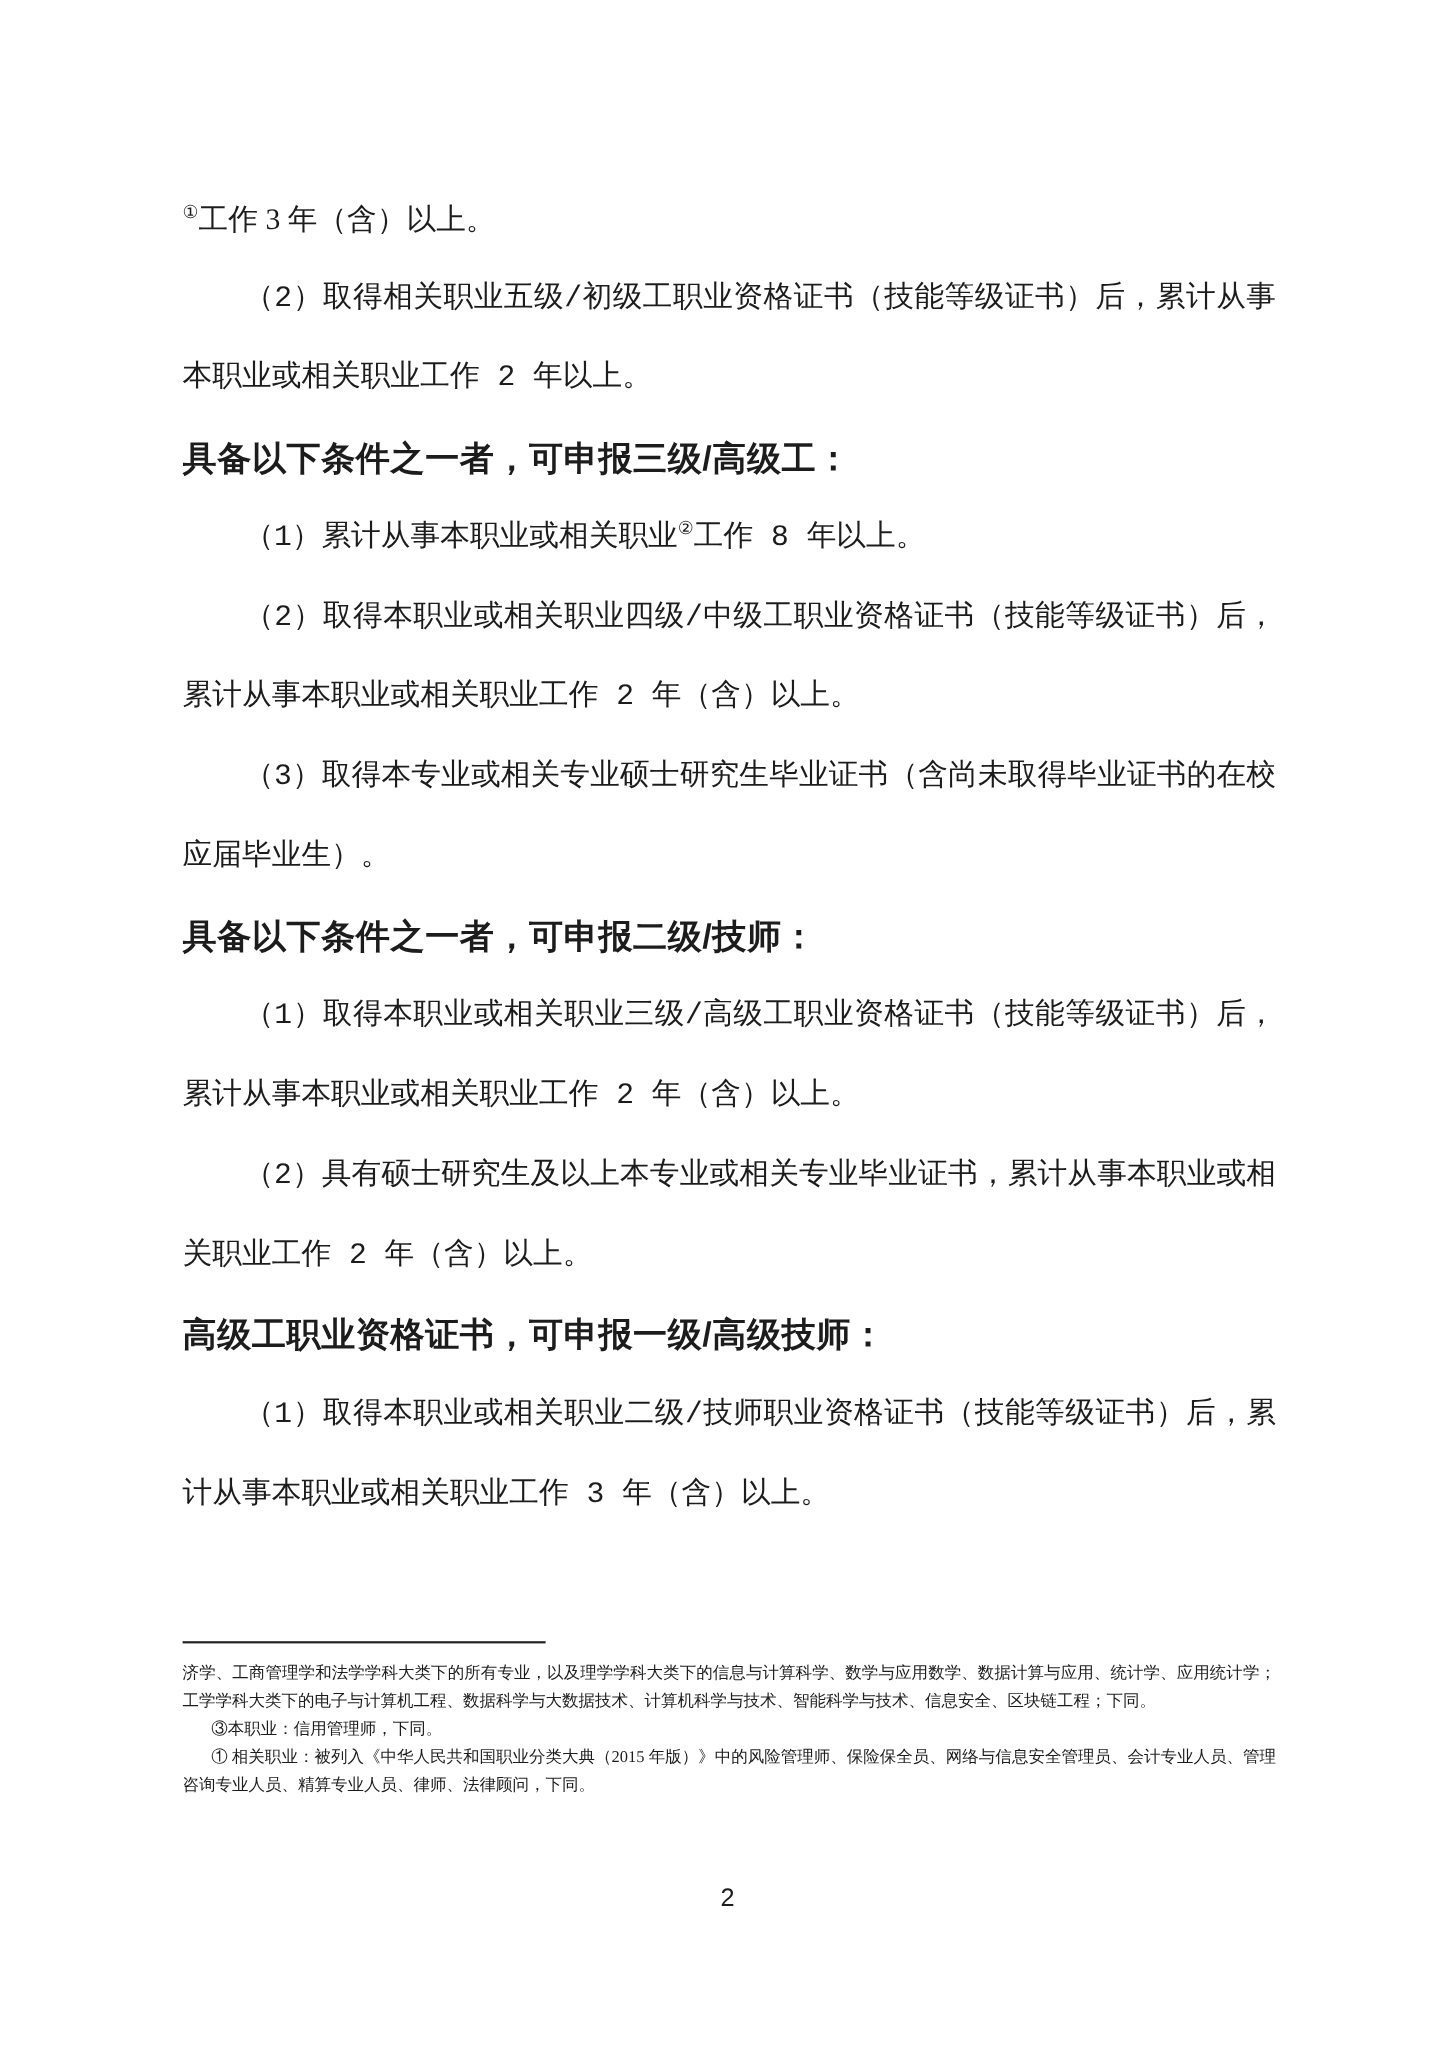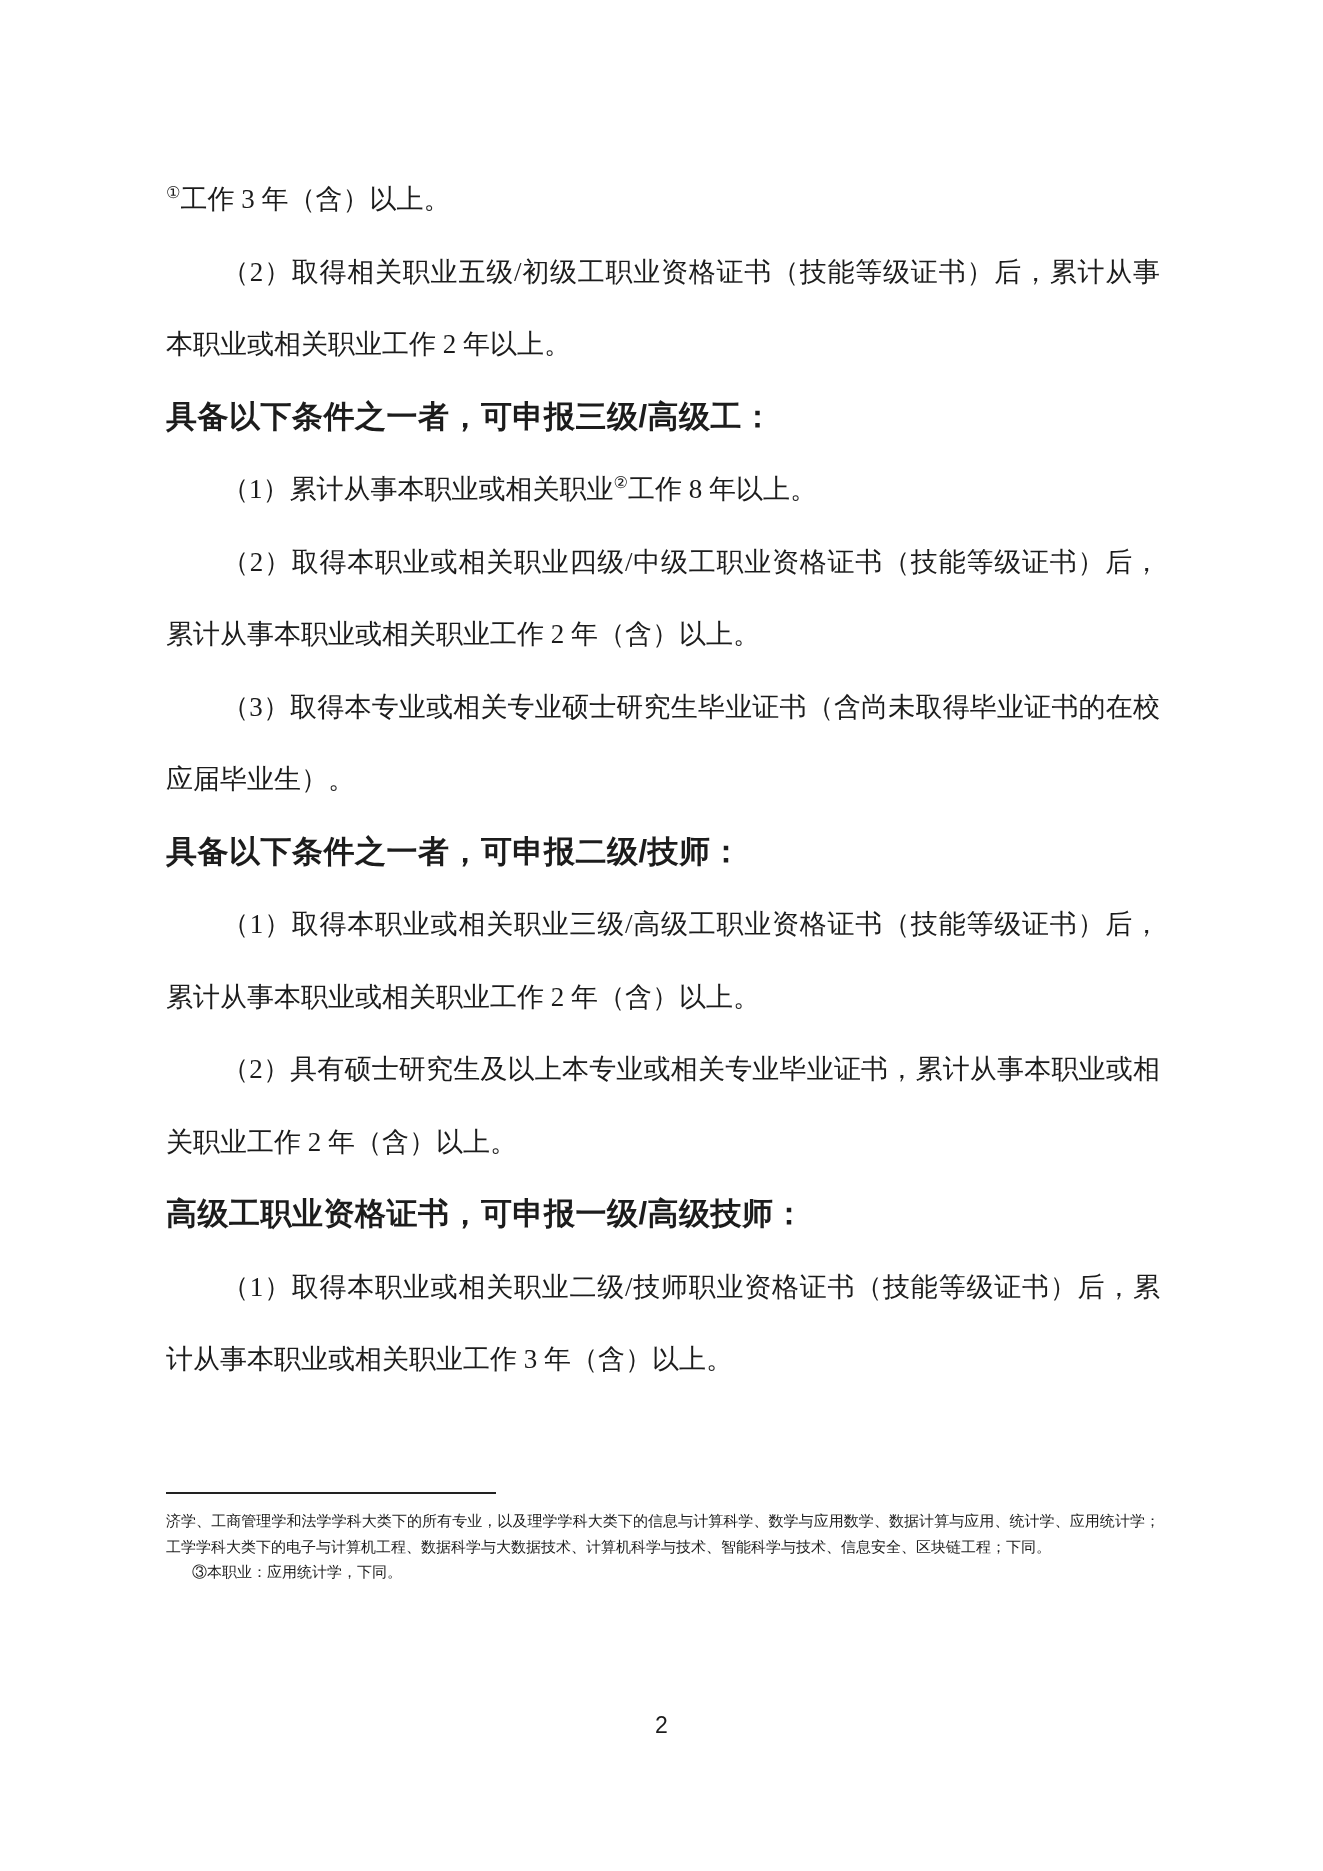--- a/index.html
+++ b/index.html
@@ -23,20 +23,21 @@
     width: 994px;
     font-size: 27px;
     line-height: 72.5px;
     text-align: justify;
   }
   .para {
     margin: 0;
   }
   .para.indent {
     text-indent: 56px;
+    font-family: Liberation Mono, monospace;
   }
   .para.heading {
     font-family: "Liberation Sans", "DejaVu Sans", sans-serif;
     font-weight: 700;
     font-size: 31px;
     letter-spacing: 0.5px;
   }
   .fn-ref {
     font-size: 0.6em;
     vertical-align: 0.6em;
@@ -106,20 +107,21 @@
     <p class="para indent"><span>（1）取得本职业或相关职业二级/技师职业资格证书（技能等级证书）后，累计从事本职业或相关职业工作 3 年（含）以上。</span></p>
 
   </div>
 
   <div class="footnote-sep"></div>
 
   <div class="footnotes">
 
     <p class="fn"><span>济学、工商管理学和法学学科大类下的所有专业，以及理学学科大类下的信息与计算科学、数学与应用数学、数据计算与应用、统计学、应用统计学；工学学科大类下的电子与计算机工程、数据科学与大数据技术、计算机科学与技术、智能科学与技术、信息安全、区块链工程；下同。</span></p>
 
-    <p class="fn fn-marker-indent"><span>③</span><span>本职业：应用统计学，下同。</span></p>
+    <p class="fn fn-marker-indent"><span>③</span><span>本职业：信用管理师，下同。</span></p>
 
+    <p class="fn fn-marker-indent"><span>①</span><span> 相关职业：被列入《中华人民共和国职业分类大典（2015 年版）》中的风险管理师、保险保全员、网络与信息安全管理员、会计专业人员、管理咨询专业人员、精算专业人员、律师、法律顾问，下同。</span></p>
 
   </div>
 
   <div class="page-number">2</div>
 
 </div>
 
 </body></html>

